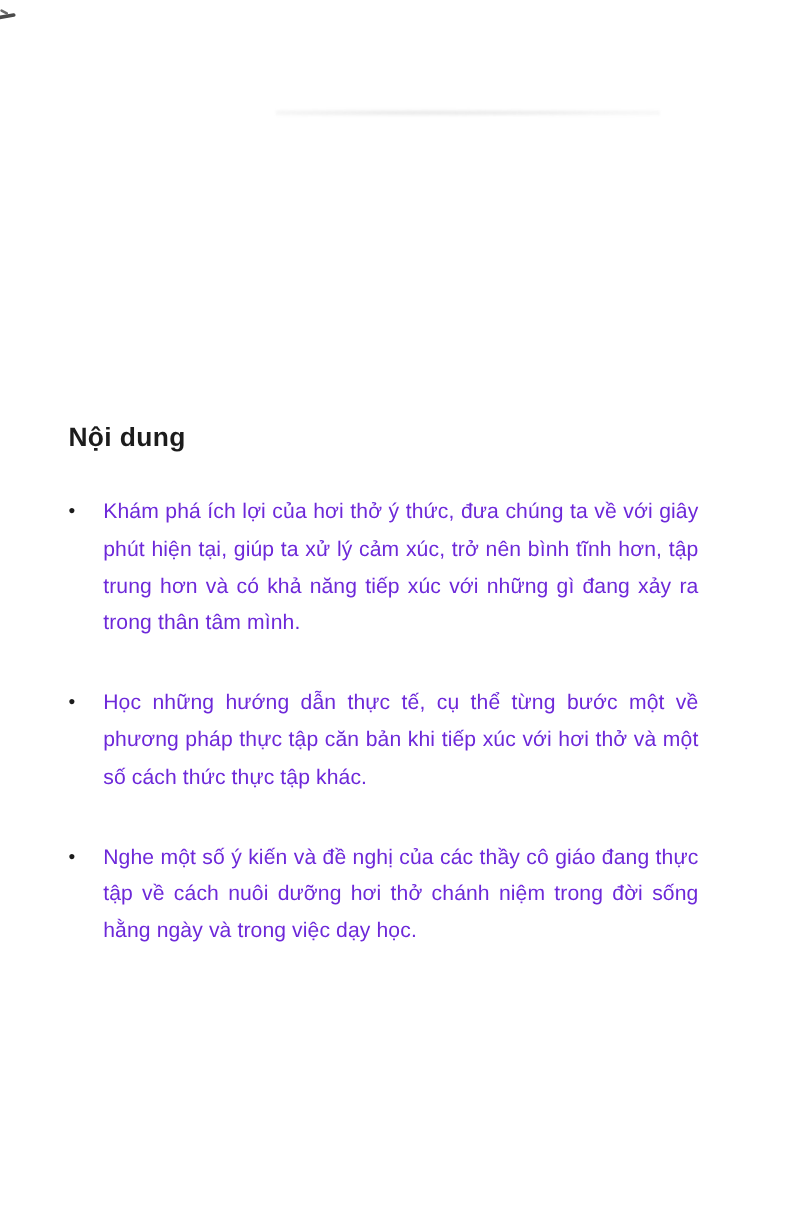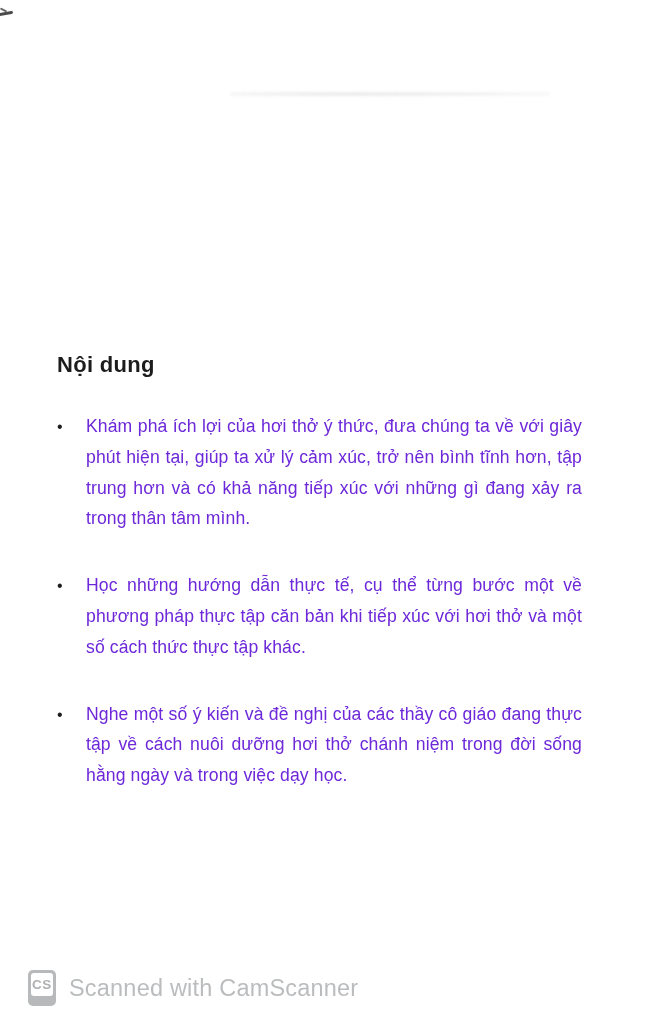--- a/index.html
+++ b/index.html
@@ -110,20 +110,14 @@
       <span class="bullet-text">Học những hướng dẫn thực tế, cụ thể từng bước một về phương pháp thực tập căn bản khi tiếp xúc với hơi thở và một số cách thức thực tập khác.</span>
     </div>
 
     <div class="bullet-item">
       <span class="bullet-dot">•</span>
       <span class="bullet-text">Nghe một số ý kiến và đề nghị của các thầy cô giáo đang thực tập về cách nuôi dưỡng hơi thở chánh niệm trong đời sống hằng ngày và trong việc dạy học.</span>
     </div>
 
   </div>
 
-  <div class="watermark">
-    <div class="cs-logo">
-      <div class="cs-logo-inner">CS</div>
-    </div>
-    <div class="watermark-label">Scanned with CamScanner</div>
-  </div>
 
 </div>
 
 </body></html>

